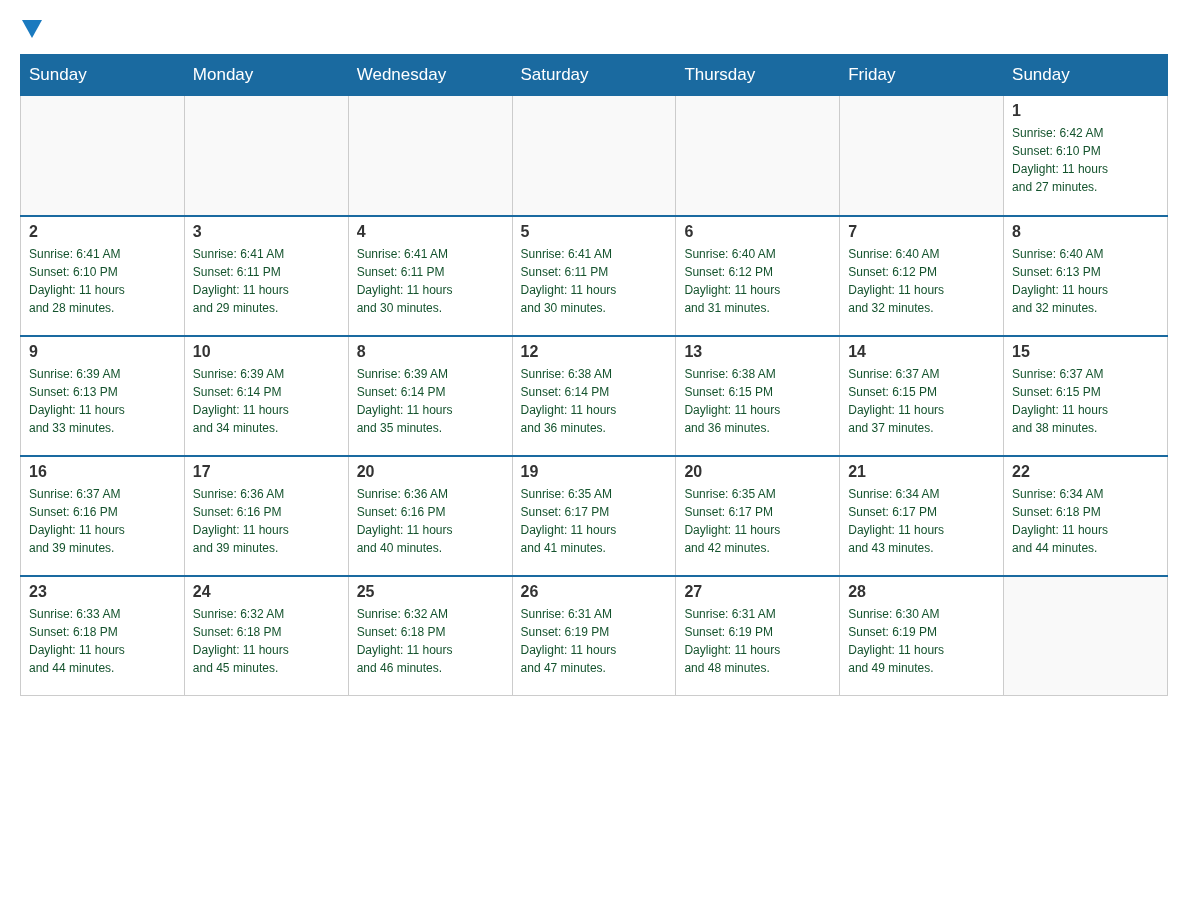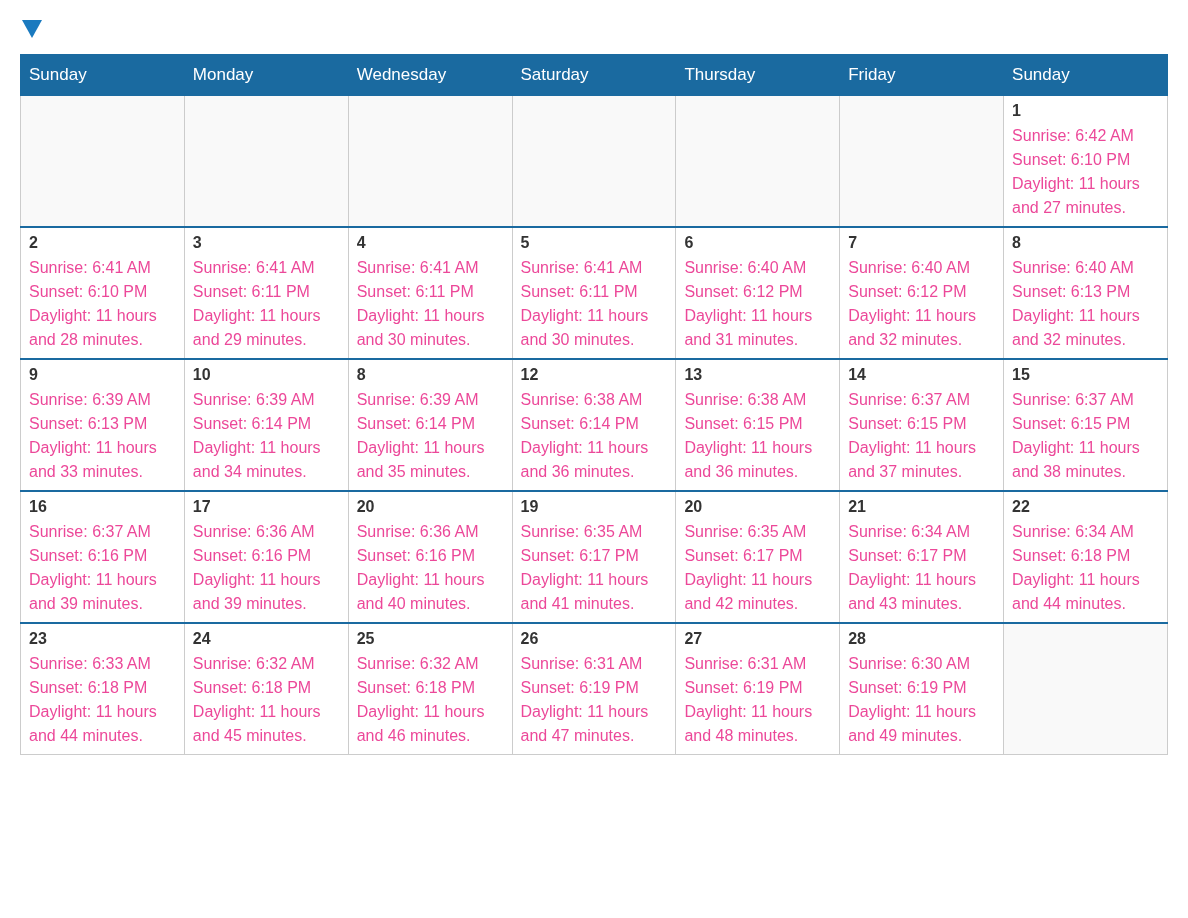--- a/index.html
+++ b/index.html
@@ -82,22 +82,22 @@
       height: 120px;
     }
     .day-num {
       font-size: 16px;
       font-weight: bold;
       color: #333;
       display: block;
       margin-bottom: 4px;
     }
     .day-info {
-      font-size: 16px;
-      color: #ec4899;
+      font-size: 12px;
+      color: #14532d;
       line-height: 1.5;
     }
     .empty-cell {
       background: #f9f9f9;
     }
     .row-border td {
       border-top: 2px solid #1a6aa0;
     }
   </style>
 </head>

